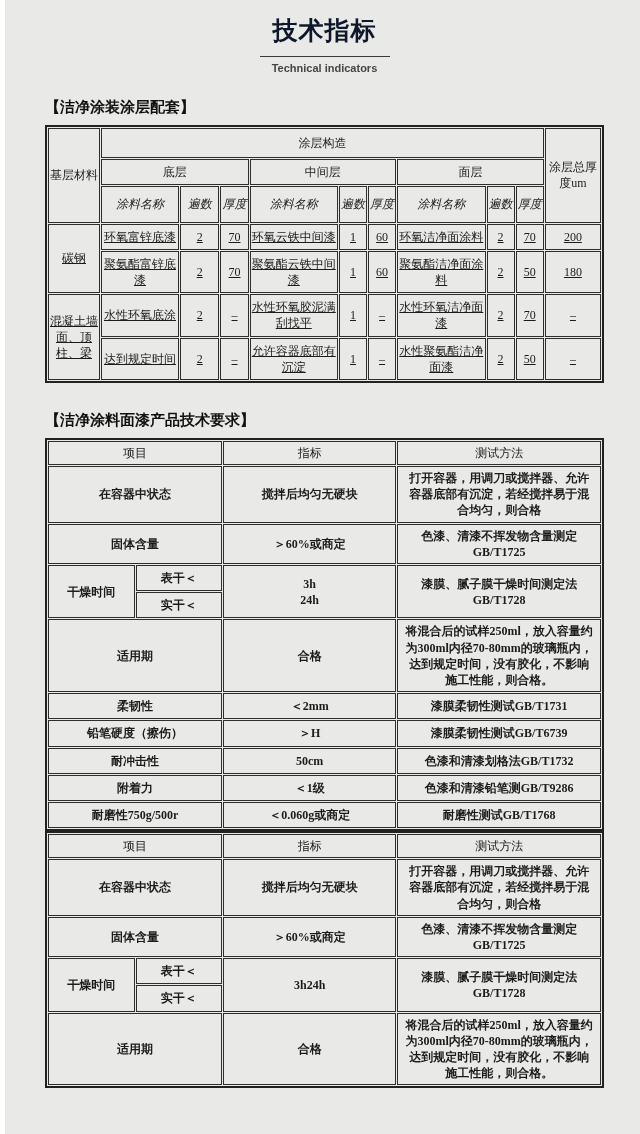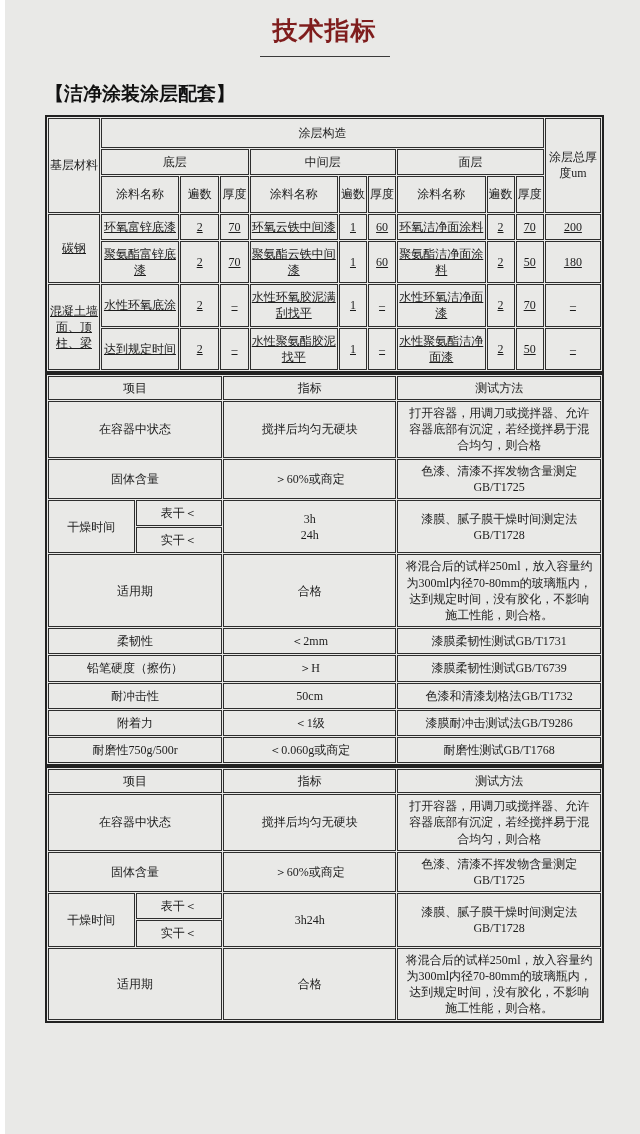--- a/index.html
+++ b/index.html
@@ -9,62 +9,63 @@
     box-sizing:border-box;
     border-left:5px solid #ffffff;
     font-family:"Liberation Serif",serif;
     color:#1c1c1c;
     overflow:hidden;
   }
   .content{width:559px;margin-left:40px;}
   .page-title{
     margin:14px 0 0 0;text-align:center;
     font-family:"Liberation Sans",sans-serif;
-    font-size:25px;font-weight:bold;color:#7f1d1d;letter-spacing:1px;
+    font-size:25px;font-weight:bold;color:#0f172a;letter-spacing:1px;
   }
   .divider{width:130px;height:1px;background:#3a3a3a;margin:9px auto 5px auto;}
   .page-subtitle{
     text-align:center;font-family:"Liberation Sans",sans-serif;
     font-size:11px;font-weight:600;color:#454545;
   }
   .section-title{
     font-family:"Liberation Sans",sans-serif;
-    font-size:19px;font-weight:bold;color:#111;
+    font-size:15px;font-weight:bold;color:#111;
     margin:24px 0 8px 0;
   }
   .section-title.later{margin-top:28px;}
   table{
     border-collapse:separate;border-spacing:1px;
     border:2px solid #222;
     width:559px;table-layout:fixed;
     background:#e9e9e7;
   }
   td,th{
     border:1px solid #2e2e2e;
     padding:3px 2px;
     font-family:"Liberation Serif",serif;
     font-size:12px;font-weight:normal;line-height:1.35;
     color:#1c1c1c;text-align:center;vertical-align:middle;
     word-break:break-all;overflow:hidden;
   }
   .t1 .h1 th{padding:6px 1px;}
   .t1 .h2 th{padding:4px 1px;}
-  .t1 .h3 th{padding:9px 1px;}
+  .t1 .h3 th{padding:9px 1px;font-style:italic;}
   .t1 td{padding:4px 1px;text-decoration:underline;}
-  .req td{padding:4px 4px;}
+  .req td{padding:4px 4px;font-weight:bold;}
   .req td.method{padding:3px 7px;}
   .pre{white-space:pre-line;margin-top:24px;}
 </style>
 </head>
 <body>
 
 <div class="content">
 
   <div class="page-title">技术指标</div>
   <div class="divider"></div>
+  <div class="page-subtitle">Technical indicators</div>
 
   <div class="section-title">【洁净涂装涂层配套】</div>
 
   <table class="t1">
     <colgroup>
       <col style="width:50px">
         <col style="width:75px">
         <col style="width:38px">
         <col style="width:27px">
       <col style="width:85px">
@@ -132,31 +133,32 @@
       <td>–</td>
       <td>水性环氧洁净面漆</td>
       <td>2</td>
       <td>70</td>
       <td>–</td>
     </tr>
     <tr>
       <td>达到规定时间</td>
       <td>2</td>
       <td>–</td>
-      <td>水性聚氨酯胶泥找平</td>
+      <td>允许容器底部有沉淀</td>
       <td>1</td>
       <td>–</td>
       <td>水性聚氨酯洁净面漆</td>
       <td>2</td>
       <td>50</td>
       <td>–</td>
     </tr>
   </tbody>
     </table>
 
+  <div class="section-title later">【洁净涂料面漆产品技术要求】</div>
 
   <table class="req">
     <colgroup>
       <col style="width:85px">
         <col style="width:85px">
         <col style="width:170px">
         <col style="width:200px">
     </colgroup>
     <tbody>
         <tr>
@@ -202,21 +204,21 @@
       <td class="method">漆膜柔韧性测试GB/T6739</td>
     </tr>
     <tr>
       <td colspan="2">耐冲击性</td>
       <td>50cm</td>
       <td class="method">色漆和清漆划格法GB/T1732</td>
     </tr>
     <tr>
       <td colspan="2">附着力</td>
       <td>＜1级</td>
-      <td class="method">漆膜耐冲击测试法GB/T9286</td>
+      <td class="method">色漆和清漆铅笔测GB/T9286</td>
     </tr>
     <tr>
       <td colspan="2">耐磨性750g/500r</td>
       <td>＜0.060g或商定</td>
       <td class="method">耐磨性测试GB/T1768</td>
     </tr>
   </tbody>
     </table>
 
 

